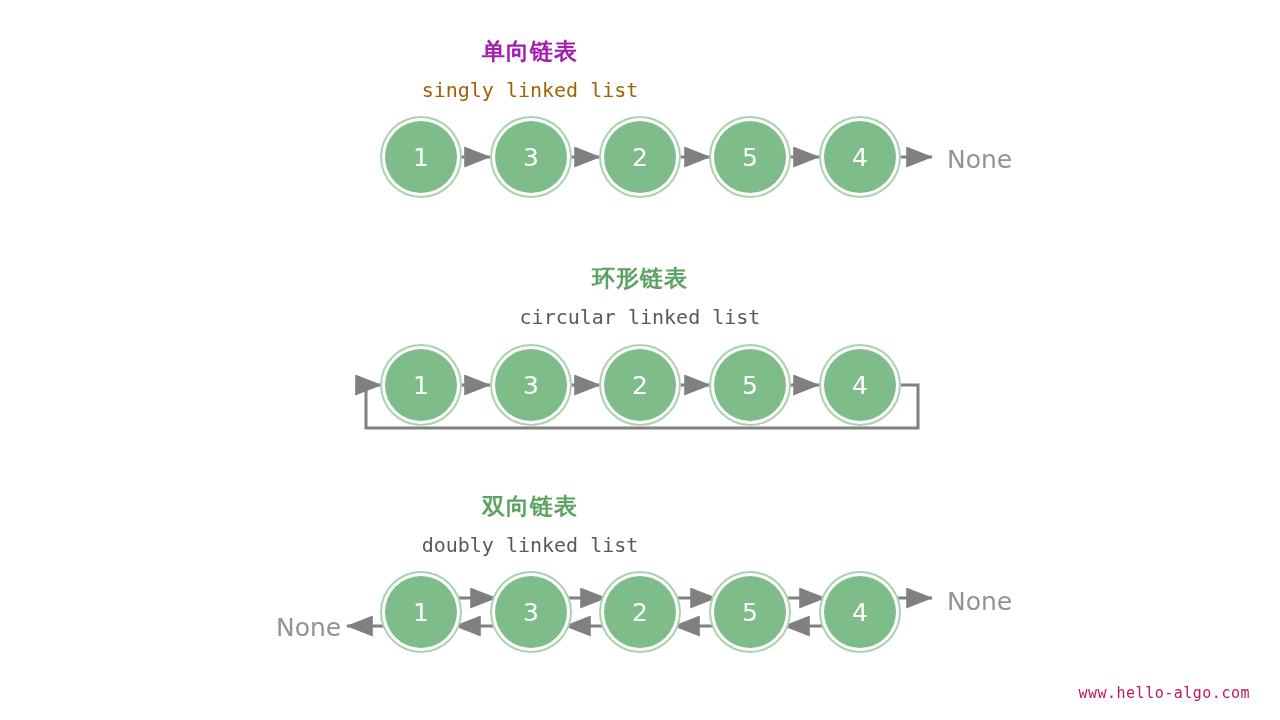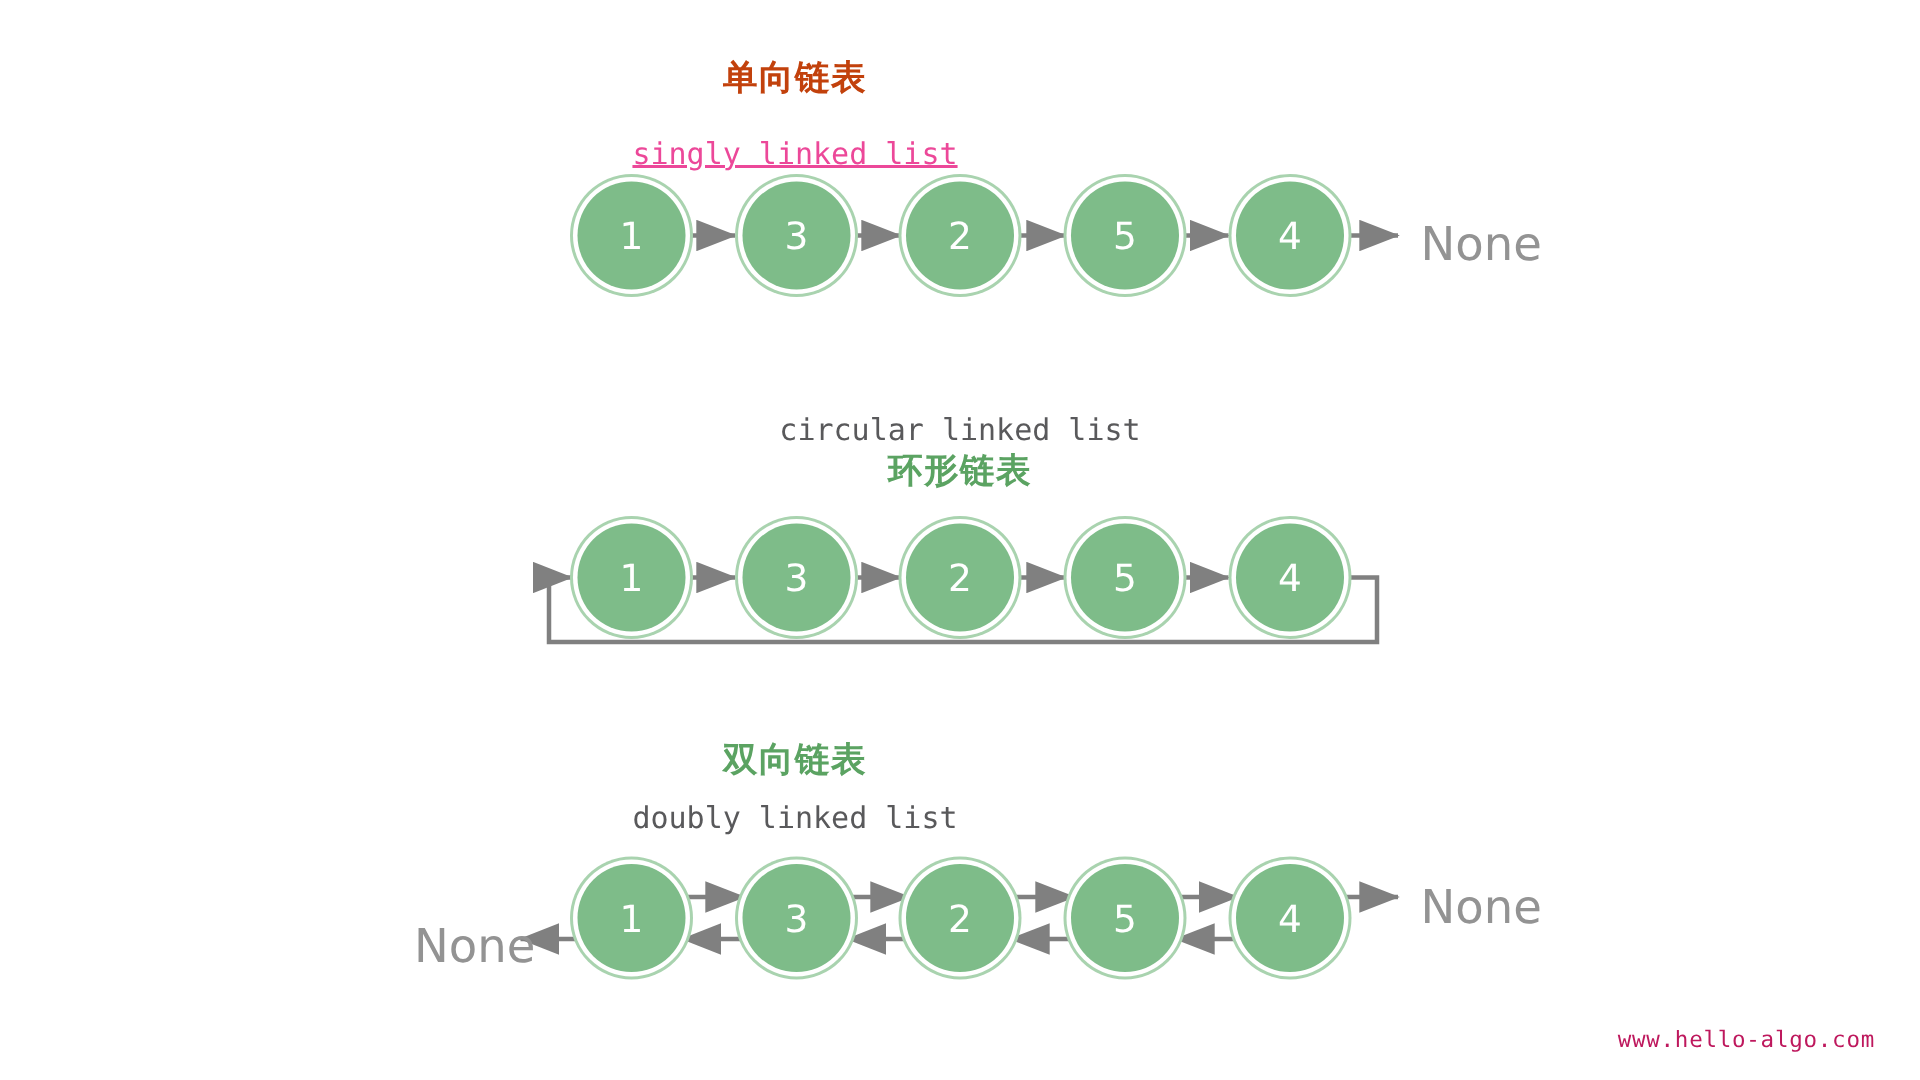--- a/index.html
+++ b/index.html
@@ -41,21 +41,21 @@
     color: #ffffff;
     font-family: "DejaVu Sans", sans-serif;
     font-size: 25px;
     line-height: 1;
     user-select: none;
   }
   .none-label {
     position: absolute;
     color: #939393;
     font-family: "DejaVu Sans", sans-serif;
-    font-size: 31px;
+    font-size: 25px;
     white-space: nowrap;
   }
   .watermark {
     position: absolute;
     right: 30px;
     bottom: 18px;
     color: #be185d;
     font-family: "DejaVu Sans Mono", monospace;
     font-size: 15px;
     letter-spacing: 0.5px;
@@ -108,22 +108,22 @@
     <g>
       <line x1="496" y1="626" x2="455" y2="626" stroke="#808080" stroke-width="3" marker-end="url(#arrowhead)"></line>
       <line x1="606" y1="626" x2="565" y2="626" stroke="#808080" stroke-width="3" marker-end="url(#arrowhead)"></line>
       <line x1="716" y1="626" x2="674" y2="626" stroke="#808080" stroke-width="3" marker-end="url(#arrowhead)"></line>
       <line x1="825" y1="626" x2="784" y2="626" stroke="#808080" stroke-width="3" marker-end="url(#arrowhead)"></line>
       <line x1="386" y1="626" x2="347" y2="626" stroke="#808080" stroke-width="3" marker-end="url(#arrowhead)"></line>
     </g>
   </svg>
 
   <div class="title-wrap" style="left:330px; top:36px; width:400px;">
-    <div style="color:#c2410c; font-weight:bold; font-size:23px; letter-spacing:1px; font-family:'DejaVu Sans',sans-serif;">单向链表</div>
-    <div style="color:#ec4899; font-size:20px; margin-top:23px; font-family:'DejaVu Sans Mono',monospace;text-decoration:underline;">singly linked list</div>
+    <div style="color:#a21caf; font-weight:bold; font-size:23px; letter-spacing:1px; font-family:'DejaVu Sans',sans-serif;">单向链表</div>
+    <div style="color:#a16207; font-size:20px; margin-top:11px; font-family:'DejaVu Sans Mono',monospace;">singly linked list</div>
   </div>
 
   <div class="node" style="left:385px; top:121px;">
     <span class="node-label">1</span>
   </div>
   <div class="node" style="left:495px; top:121px;">
     <span class="node-label">3</span>
   </div>
   <div class="node" style="left:604px; top:121px;">
     <span class="node-label">2</span>
@@ -131,22 +131,22 @@
   <div class="node" style="left:714px; top:121px;">
     <span class="node-label">5</span>
   </div>
   <div class="node" style="left:824px; top:121px;">
     <span class="node-label">4</span>
   </div>
 
   <div class="none-label" style="left:947px; top:145px;">None</div>
 
   <div class="title-wrap" style="left:440px; top:263px; width:400px;">
+    <div style="color:#5ba362; font-weight:bold; font-size:23px; letter-spacing:1px; font-family:'DejaVu Sans',sans-serif;">环形链表</div>
     <div style="color:#59595b; font-size:20px; margin-top:11px; font-family:'DejaVu Sans Mono',monospace;">circular linked list</div>
-    <div style="color:#5ba362; font-weight:bold; font-size:23px; letter-spacing:1px; font-family:'DejaVu Sans',sans-serif;">环形链表</div>
   </div>
 
   <div class="node" style="left:385px; top:349px;">
     <span class="node-label">1</span>
   </div>
   <div class="node" style="left:495px; top:349px;">
     <span class="node-label">3</span>
   </div>
   <div class="node" style="left:604px; top:349px;">
     <span class="node-label">2</span>

